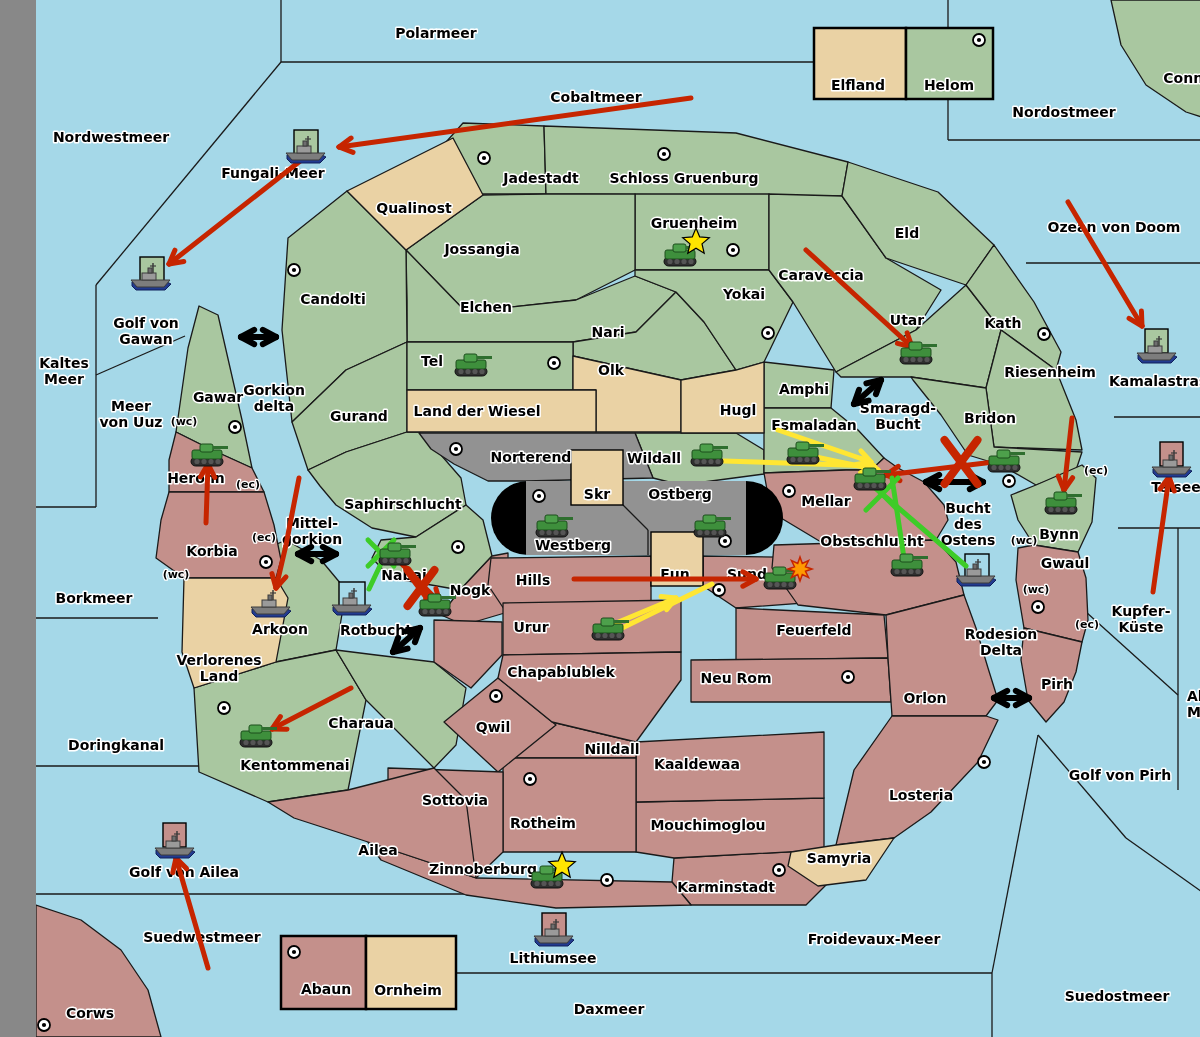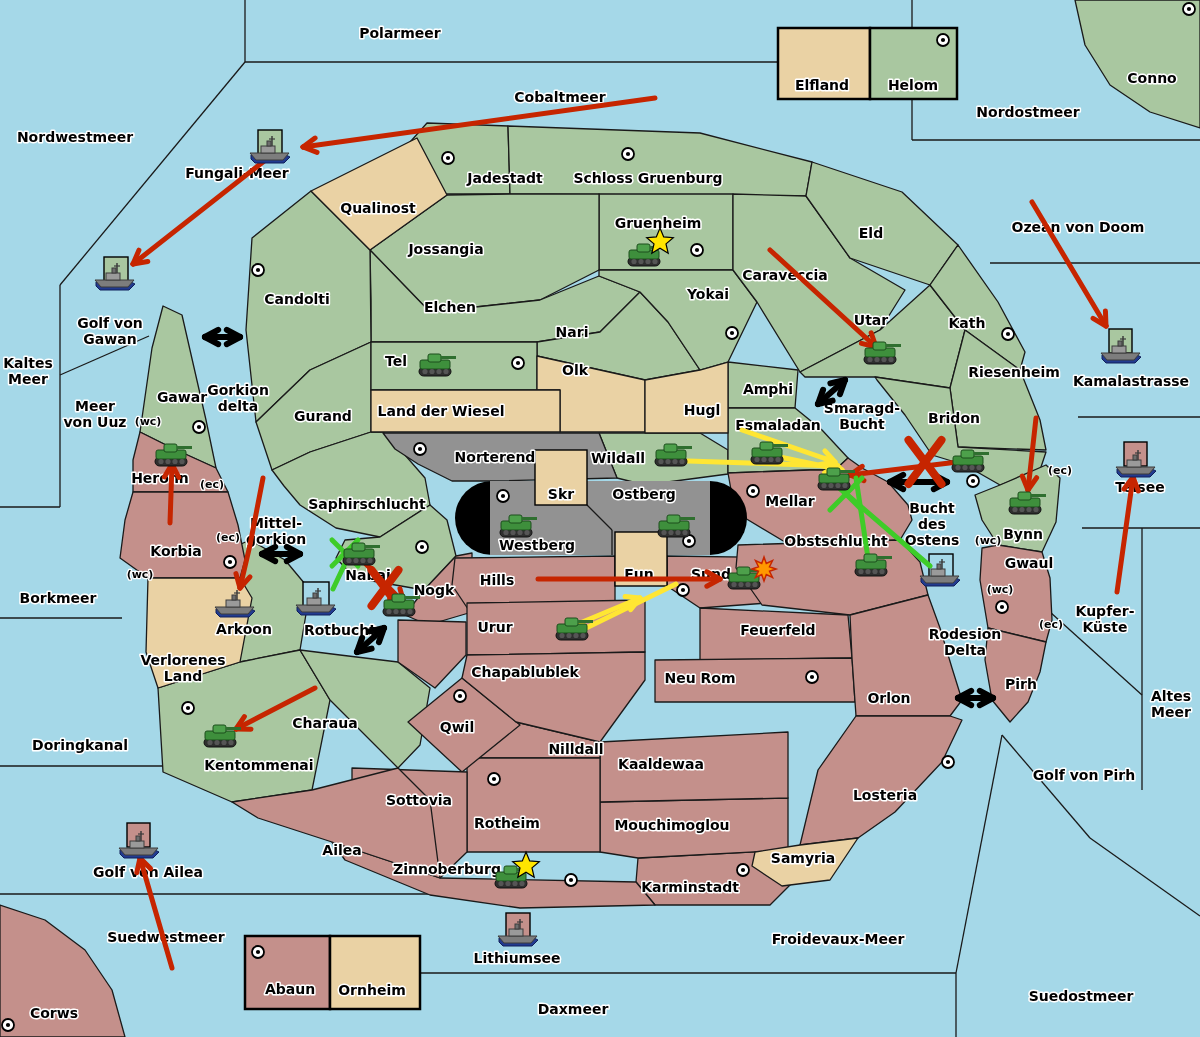--- a/index.html
+++ b/index.html
@@ -1,16 +1,16 @@
 <!DOCTYPE html>
 <html><head>
 <meta charset="utf-8">
 <style>
   html,body{margin:0;padding:0;background:#888;}
-  #stage{width:976px;height:1037px;position:relative;font-family:"DejaVu Sans",sans-serif;}
+  #stage{width:976px;height:1037px;position:relative;font-family:"DejaVu Sans",sans-serif;padding-left:36px;}
   svg{display:block;}
   text{font-family:"DejaVu Sans",sans-serif;font-weight:bold;fill:#000;
        paint-order:stroke;stroke:#ffffff;stroke-width:3px;stroke-linejoin:round;}
   text.small{stroke-width:2.5px;}
 </style>
 </head>
 <body>
 
 <div id="stage">
   <svg id="map-svg" width="1200" height="1037" viewBox="0 0 1200 1037" xmlns="http://www.w3.org/2000/svg">

